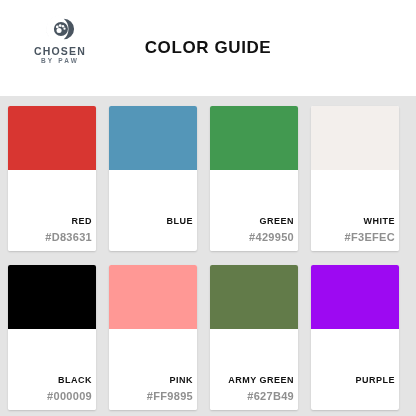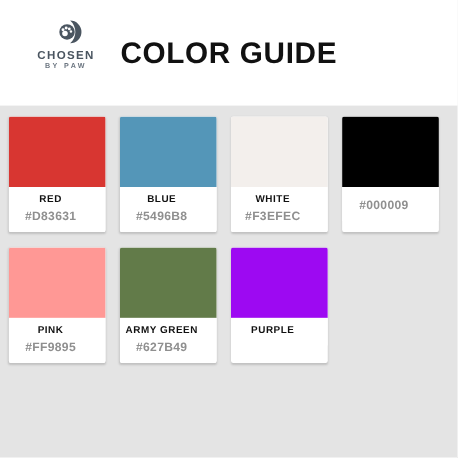--- a/index.html
+++ b/index.html
@@ -72,21 +72,21 @@
 
   .page-title {
     position: absolute;
     left: 0;
     top: 0;
     width: 416px;
     height: 96px;
     display: flex;
     align-items: center;
     justify-content: center;
-    font-size: 27px;
+    font-size: 17px;
     font-weight: bold;
     letter-spacing: 0.6px;
     color: #111111;
     font-family: "Liberation Sans", sans-serif;
     pointer-events: none;
   }
 
   
   .swatch-area {
     position: absolute;
@@ -117,22 +117,23 @@
   }
 
   .swatch-color {
     width: 100%;
     height: 64px;
     display: block;
   }
 
   .swatch-meta {
     background: #ffffff;
-    padding: 7px 14px 8px 2px;
-    text-align: center;
+    padding: 7px 4px 8px 2px;
+    text-align: right;
+    margin-top: 40px;
   }
 
   .swatch-name {
     font-size: 9px;
     font-weight: bold;
     letter-spacing: 0.5px;
     color: #111111;
     line-height: 1.1;
     font-family: "Liberation Sans", sans-serif;
   }
@@ -182,33 +183,40 @@
           <div class="swatch-color" style="background: rgb(216, 54, 49);"></div>
           <div class="swatch-meta">
             <div class="swatch-name">RED</div>
             <div class="swatch-hex">#D83631</div>
           </div>
         </div>
         <div class="swatch-card">
           <div class="swatch-color" style="background: rgb(84, 150, 184);"></div>
           <div class="swatch-meta">
             <div class="swatch-name">BLUE</div>
-            <div class="swatch-hex">#5496B8</div>
+          </div>
+        </div>
+        <div class="swatch-card">
+          <div class="swatch-color" style="background: rgb(66, 153, 80);"></div>
+          <div class="swatch-meta">
+            <div class="swatch-name">GREEN</div>
+            <div class="swatch-hex">#429950</div>
           </div>
         </div>
         <div class="swatch-card">
           <div class="swatch-color" style="background: rgb(243, 239, 236);"></div>
           <div class="swatch-meta">
             <div class="swatch-name">WHITE</div>
             <div class="swatch-hex">#F3EFEC</div>
           </div>
         </div>
         <div class="swatch-card">
           <div class="swatch-color" style="background: rgb(0, 0, 0);"></div>
           <div class="swatch-meta">
+            <div class="swatch-name">BLACK</div>
             <div class="swatch-hex">#000009</div>
           </div>
         </div>
         <div class="swatch-card">
           <div class="swatch-color" style="background: rgb(255, 152, 149);"></div>
           <div class="swatch-meta">
             <div class="swatch-name">PINK</div>
             <div class="swatch-hex">#FF9895</div>
           </div>
         </div>

